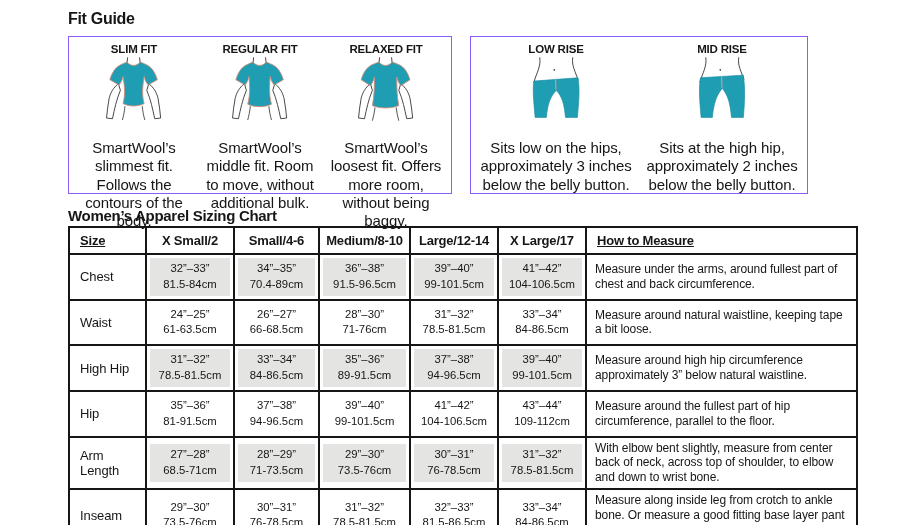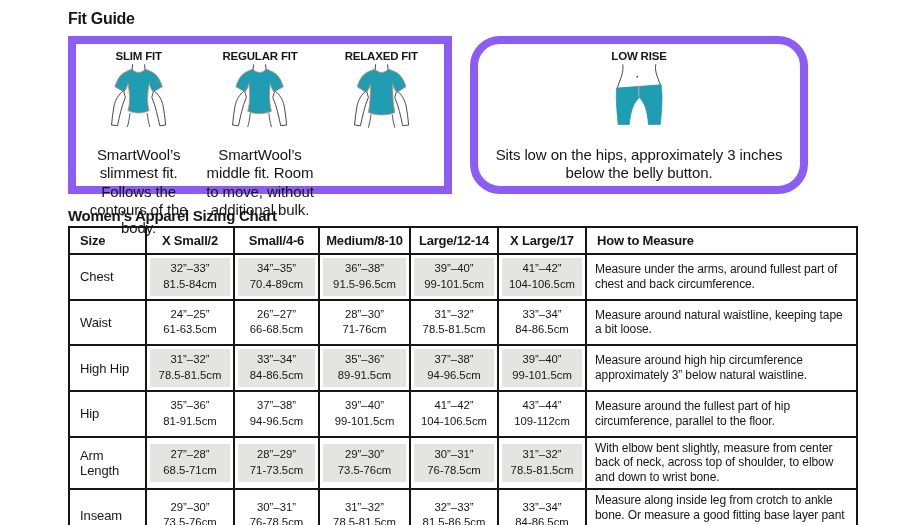--- a/index.html
+++ b/index.html
@@ -13,48 +13,48 @@
   .page { padding:10px 0 0 68px; width:856px; }
 
   .section-title {
     font-size:16px; font-weight:bold; letter-spacing:-0.3px;
     margin-bottom:8px;
   }
   .section-title.chart { font-size:15px; margin-top:13px; margin-bottom:2px; }
 
   .boxes { display:flex; gap:18px; }
   .panel {
-    border:8px solid #8b5cf6;
+    border:1px solid #8b5cf6;
     height:158px;
     display:flex;
     padding:6px 2px 4px 2px;
   }
   .panel.fits  { width:384px; }
-  .panel.rises { width:338px;border-radius:30px; }
+  .panel.rises { width:338px; }
   .card {
     flex:1 1 0; min-width:0;
     display:flex; flex-direction:column; align-items:center;
     text-align:center; padding:0 3px;
   }
   .card-title { font-size:11.5px; font-weight:bold; letter-spacing:-0.2px; margin-bottom:1px; }
   .card svg { height:66px; flex:0 0 auto; }
   .card-desc { font-size:15px; line-height:1.22; letter-spacing:-0.1px; margin-top:17px; }
 
   table.sizing {
     width:788px; border-collapse:collapse; table-layout:fixed;
     border:2px solid #161616;
   }
   table.sizing th, table.sizing td {
     border:2px solid #161616;
   }
   th.col-head {
     font-size:13px; font-weight:bold; letter-spacing:-0.2px;
     padding:5px 4px; text-align:center; white-space:nowrap;
   }
-  th.col-head.first, th.col-head.last { text-align:left; padding-left:10px; }
+  th.col-head.first, th.col-head.last { text-align:left; padding-left:10px;text-decoration:underline; }
   td.size-cell {
     font-size:13px; letter-spacing:-0.1px;
     padding:4px 4px 4px 10px; vertical-align:middle;
   }
   td.val-cell { padding:3px; vertical-align:middle; }
   .val-inner {
     font-size:11.3px; line-height:1.4; text-align:center;
     padding:3px 0;
   }
   tr.shaded .val-inner { background:#e4e4e2; }
@@ -100,37 +100,48 @@
 
       <div class="card">
         <div class="card-title">RELAXED FIT</div>
         <svg viewBox="0 0 120 100">
           <path d="M51,2 L50,11 M69,2 L70,11" stroke="#3a3a3a" stroke-width="1.4" fill="none"></path>
           <path d="M37,42 C29,48 25,56 23,64 C21,74 20,84 19,94 L28,95 C31,81 34,66 40,52 Z" fill="#ffffff" stroke="#3a3a3a" stroke-width="1.4"></path>
           <path d="M83,42 C91,48 95,56 97,64 C99,74 100,84 101,94 L92,95 C89,81 86,66 80,52 Z" fill="#ffffff" stroke="#3a3a3a" stroke-width="1.4"></path>
           <path d="M44,78 C43,85 42,91 40,98 M76,78 C77,85 78,91 80,98" stroke="#3a3a3a" stroke-width="1.3" fill="none"></path>
           <path d="M50,9 C55,16 65,16 70,9 L80,13 C89,17 94,26 97,36 L83,45 C80,41 78,37 77,32 C77,46 77,60 80,75 C70,80 50,80 40,75 C43,60 43,46 43,32 C42,37 40,41 37,45 L23,36 C26,26 31,17 40,13 Z" fill="#1f9db3" stroke="#d98a74" stroke-width="1.3"></path>
         </svg>
+        <div class="card-desc">SmartWool’s loosest fit. Offers more room, without being baggy.</div>
       </div>
 
     </div>
 
     <div class="panel rises">
 
       <div class="card">
         <div class="card-title">LOW RISE</div>
         <svg viewBox="0 0 120 100">
           <path d="M36,2 C38,16 31,26 27,40 M86,2 C84,14 90,24 94,36" stroke="#3a3a3a" stroke-width="1.4" fill="none"></path>
           <circle cx="58" cy="21" r="1.3" fill="#3a3a3a"></circle>
           <path d="M27,38 L94,33 C97,52 95,70 93,93 L75,93 C73,72 70,62 61,52 C52,62 48,72 46,93 L29,93 C27,70 25,52 27,38 Z" fill="#1f9db3" stroke="#1a8ba0" stroke-width="1"></path>
           <path d="M60,34 L60.5,51" stroke="#e09a94" stroke-width="1.6"></path>
         </svg>
         <div class="card-desc">Sits low on the hips, approximately 3 inches below the belly button.</div>
       </div>
 
+      <div class="card">
+        <div class="card-title">MID RISE</div>
+        <svg viewBox="0 0 120 100">
+          <path d="M36,2 C38,16 31,26 27,40 M86,2 C84,14 90,24 94,36" stroke="#3a3a3a" stroke-width="1.4" fill="none"></path>
+          <circle cx="58" cy="21" r="1.3" fill="#3a3a3a"></circle>
+          <path d="M28,33 L93,29 C96,50 95,70 93,93 L75,93 C73,72 70,60 61,49 C52,60 48,72 46,93 L29,93 C27,70 25,50 28,33 Z" fill="#1f9db3" stroke="#1a8ba0" stroke-width="1"></path>
+          <path d="M60,30 L60.5,48" stroke="#e09a94" stroke-width="1.6"></path>
+        </svg>
+        <div class="card-desc">Sits at the high hip, approximately 2 inches below the belly button.</div>
+      </div>
 
 
     </div>
   </div>
 
   <div class="section-title chart">Women’s Apparel Sizing Chart</div>
 
   <table class="sizing">
     <colgroup>
       <col style="width:77px">

